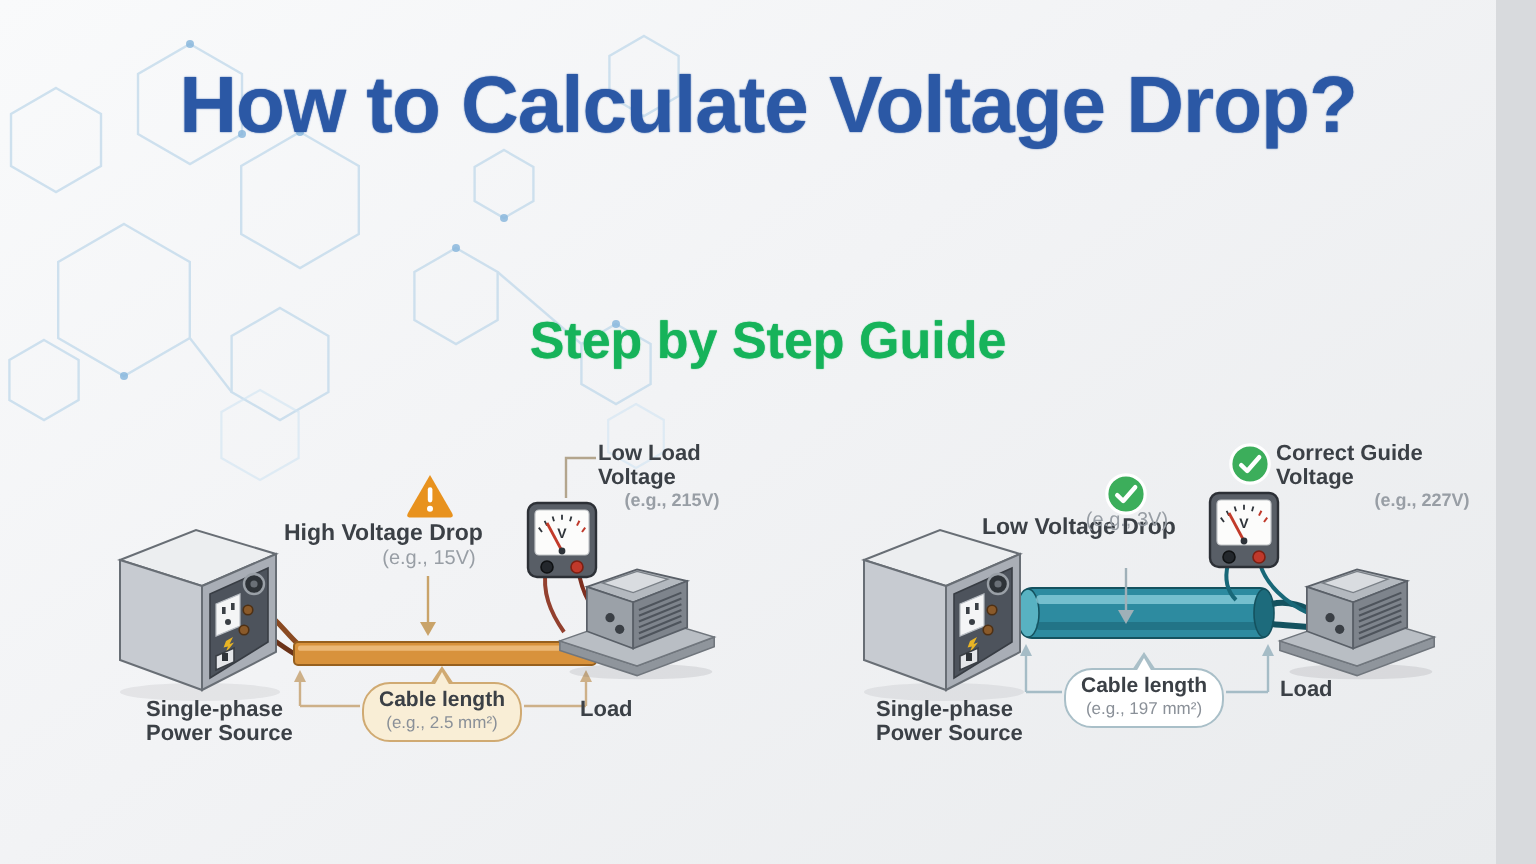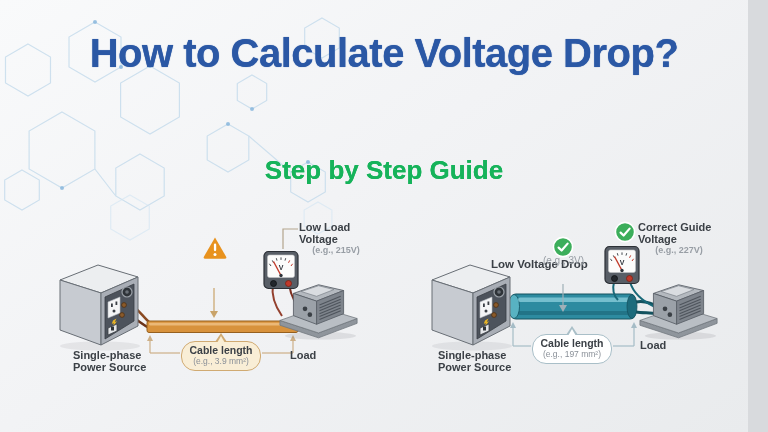--- a/index.html
+++ b/index.html
@@ -206,37 +206,39 @@
   <svg class="abs" style="left:54px;top:256px" width="90" height="95" viewBox="0 0 90 95">
       <use href="#sym-psu"></use>
     </svg>
   <div class="lbl" style="left:73px;top:349px;width:80px">Single-phase Power Source</div>
 
   <svg class="abs" style="left:202px;top:236px" width="26" height="24" viewBox="0 0 26 24">
     <path d="M13,1.5 L24,20.5 Q25.2,22.8 22.6,22.8 L3.4,22.8 Q0.8,22.8 2,20.5 Z" fill="#e8921e"></path>
     <rect x="11.9" y="7.6" width="2.3" height="7.6" rx="1.15" fill="#ffffff"></rect>
     <circle cx="13" cy="18.4" r="1.5" fill="#ffffff"></circle>
   </svg>
+  <div class="lbl big" style="left:142px;top:261px;width:145px">High Voltage Drop</div>
+  <div class="sub" style="left:142px;top:274px;width:145px">(e.g., 15V)</div>
 
   <svg class="abs" style="left:263px;top:250px" width="36" height="44" viewBox="0 0 36 44">
       <use href="#sym-meter"></use>
     </svg>
   <div class="meter-v" style="left:276px;top:264px">V</div>
 
   <div class="lbl" style="left:299px;top:221px;width:74px">Low Load Voltage</div>
   <div class="sub small" style="left:297px;top:245px;width:78px">(e.g., 215V)</div>
 
   <svg class="abs" style="left:278px;top:270px" width="82" height="70" viewBox="0 0 85 72">
       <use href="#sym-load"></use>
     </svg>
   <div class="lbl" style="left:290px;top:349px;width:64px">Load</div>
 
   <div class="bubble bubble-tan">
     <div class="b1">Cable length</div>
-    <div class="b2">(e.g., 3.9 mm²)</div>
+    <div class="b2">(e.g., 2.5 mm²)</div>
   </div>
 
   <svg class="abs" style="left:426px;top:256px" width="90" height="95" viewBox="0 0 90 95">
       <use href="#sym-psu"></use>
     </svg>
   <div class="lbl" style="left:438px;top:349px;width:80px">Single-phase Power Source</div>
 
   <svg class="abs" style="left:552px;top:236px" width="22" height="22" viewBox="0 0 22 22">
       <use href="#sym-check"></use>
     </svg>
@@ -245,21 +247,21 @@
 
   <svg class="abs" style="left:614px;top:221px" width="22" height="22" viewBox="0 0 22 22">
       <use href="#sym-check"></use>
     </svg>
   <svg class="abs" style="left:604px;top:245px" width="36" height="44" viewBox="0 0 36 44">
       <use href="#sym-meter"></use>
     </svg>
   <div class="meter-v" style="left:617px;top:259px">V</div>
 
   <div class="lbl" style="left:638px;top:221px;width:82px">Correct Guide Voltage</div>
-  <div class="sub small" style="left:638px;top:245px;width:82px">(e.g., 227V)</div>
+  <div class="sub small" style="left:670px;top:245px;width:82px">(e.g., 227V)</div>
 
   <svg class="abs" style="left:638px;top:270px" width="82" height="70" viewBox="0 0 85 72">
       <use href="#sym-load"></use>
     </svg>
   <div class="lbl" style="left:640px;top:339px;width:64px">Load</div>
 
   <div class="bubble bubble-white">
     <div class="b1">Cable length</div>
     <div class="b2">(e.g., 197 mm²)</div>
   </div>

